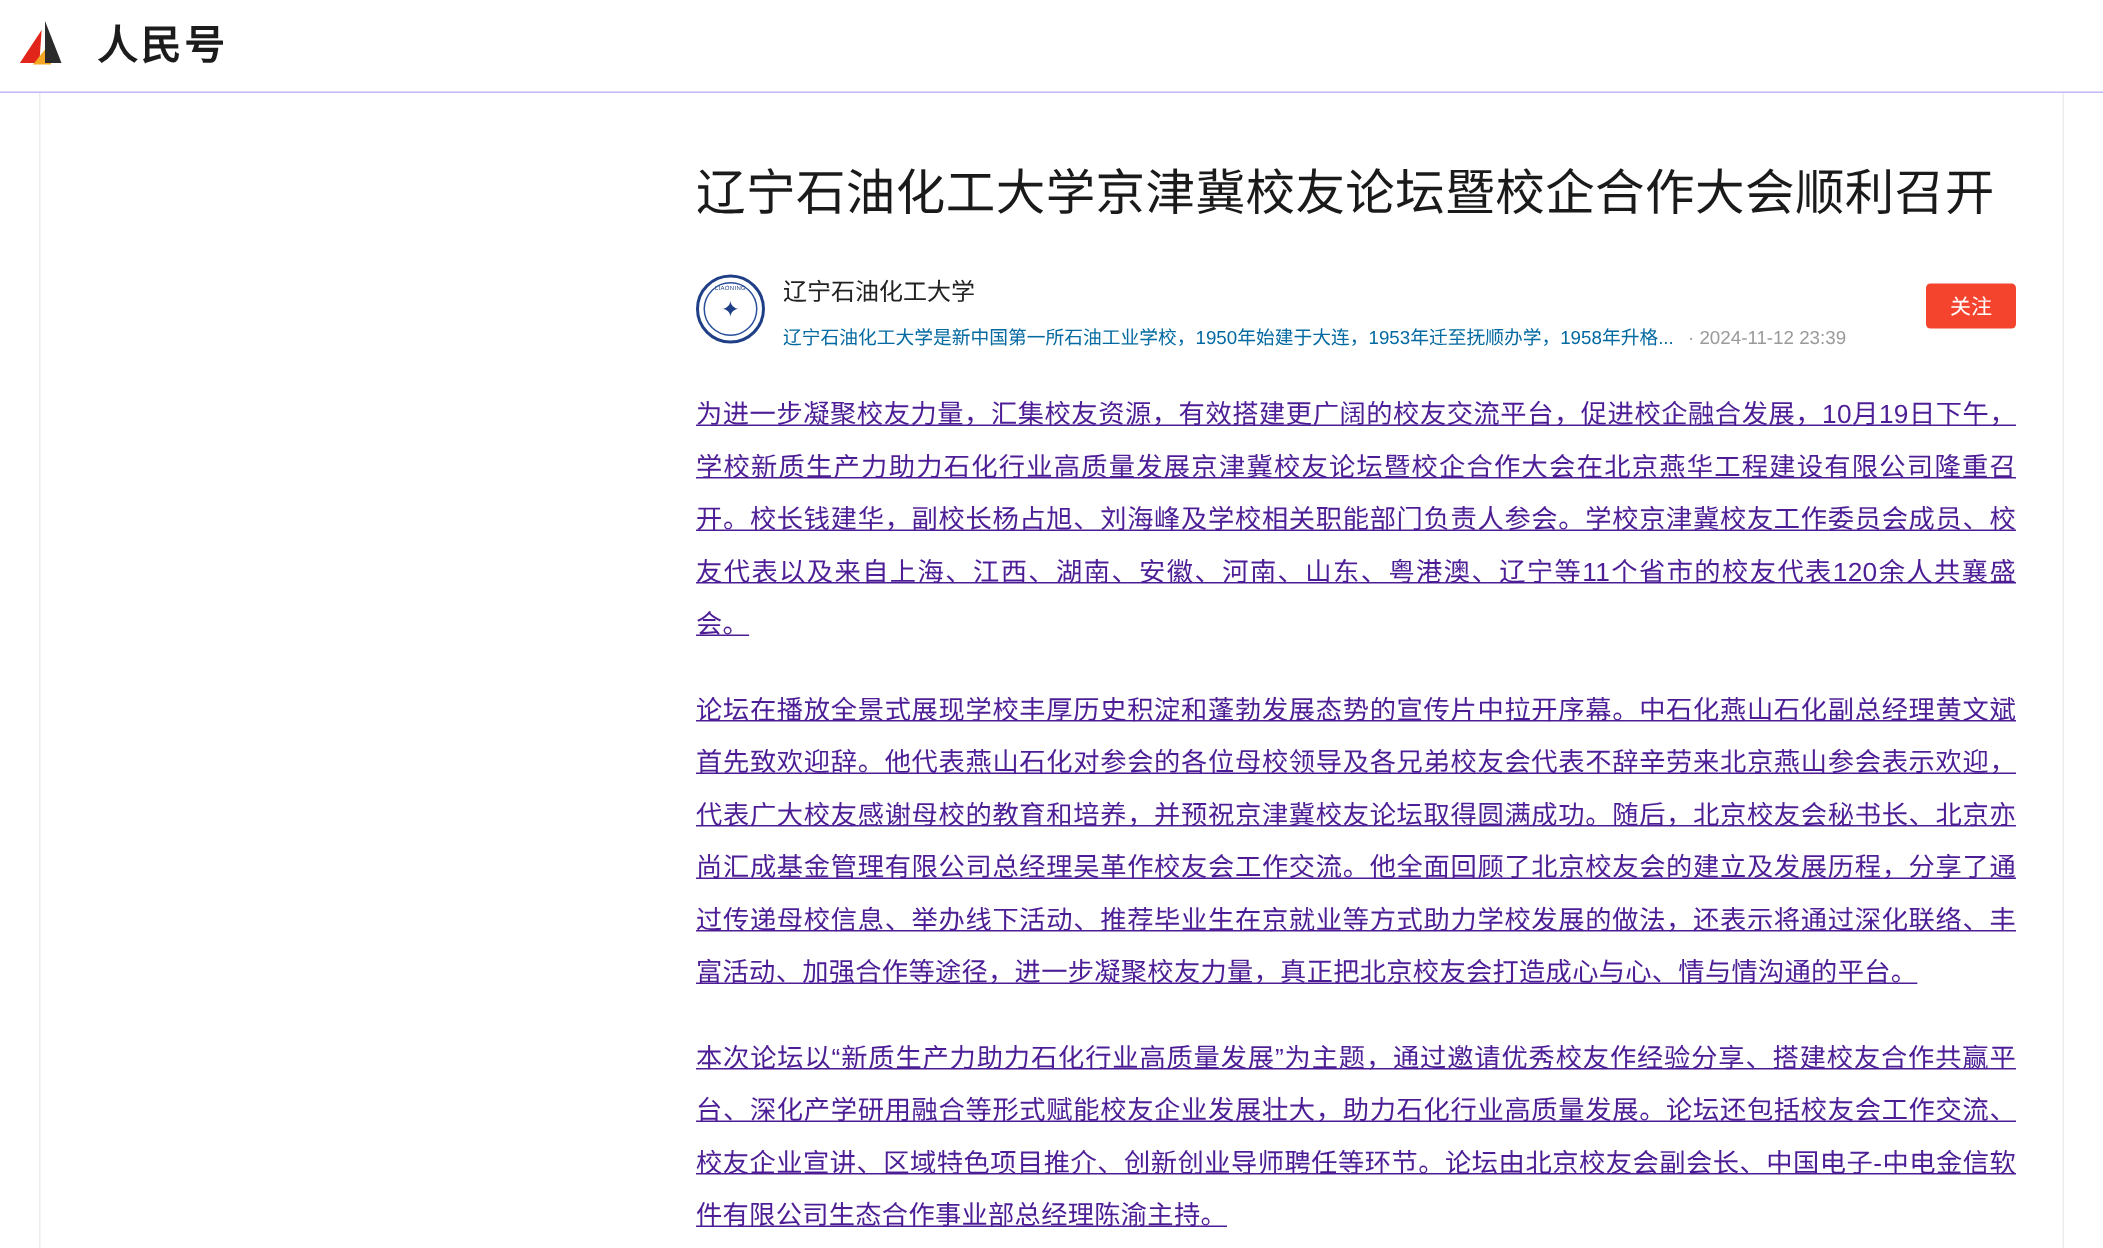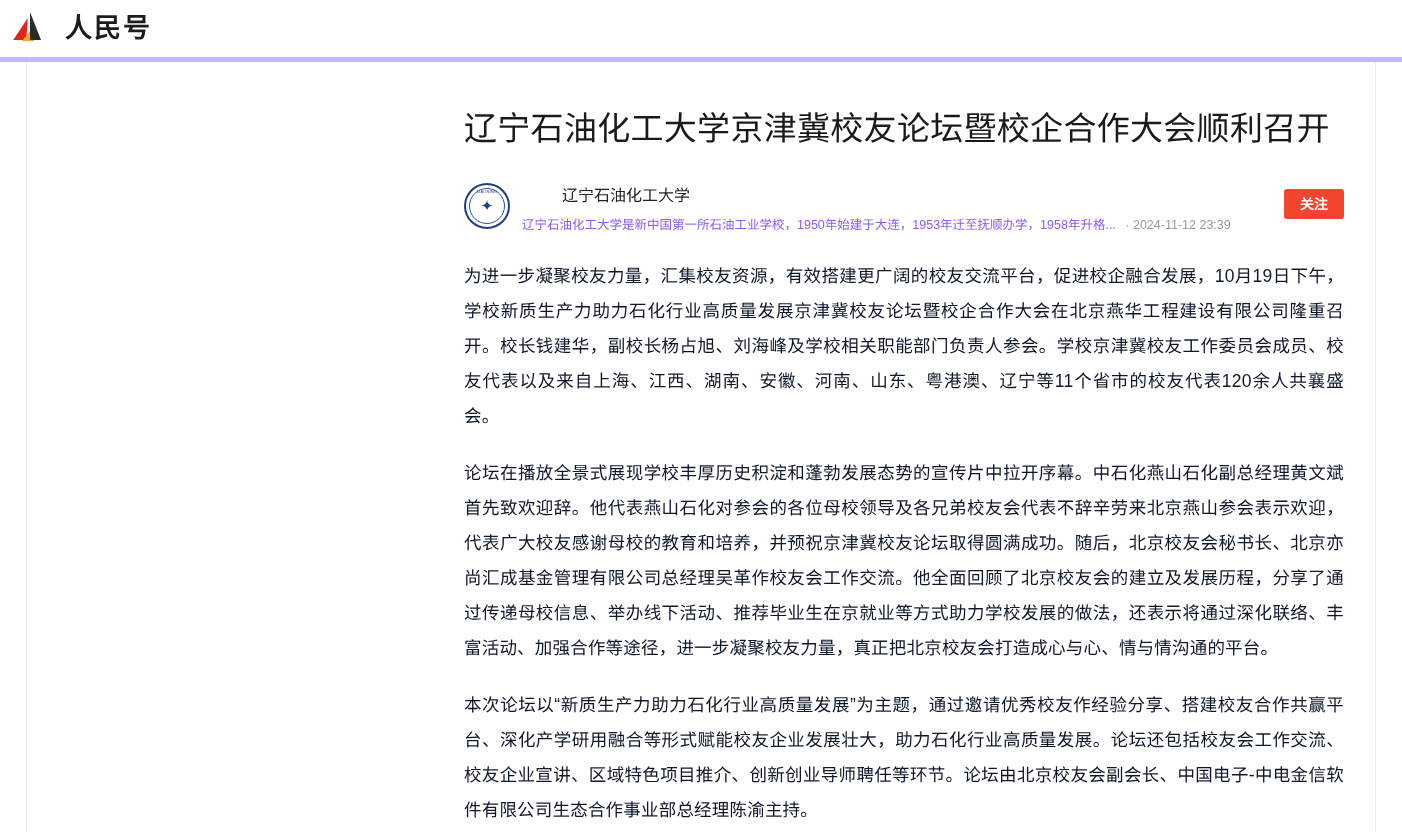--- a/index.html
+++ b/index.html
@@ -13,21 +13,21 @@
     height: 832px;
     overflow: hidden;
     font-family: "Liberation Sans", "DejaVu Sans", sans-serif;
     color: #1a1a1a;
   }
 
   
   .topbar {
     height: 62px;
     background: #ffffff;
-    border-bottom: 5px solid #c4b5fd;
+    border-bottom: 1px solid #c4b5fd;
     display: flex;
     padding-left: 14px;
     box-sizing: border-box;
   }
   .brand {
     display: flex;
     align-items: center;
     gap: 9px;
     cursor: pointer;
   }
@@ -144,60 +144,59 @@
   .byline-main {
     margin-left: 12px;
     padding-top: 2px;
     min-width: 0;
     flex: 1 1 auto;
   }
   .author {
     font-size: 16px;
     color: #222222;
     line-height: 1.4;
-    margin-left: 40px;
   }
   .meta-line {
     margin-top: 7px;
     font-size: 12.5px;
     color: #9a9a9a;
     white-space: nowrap;
     overflow: hidden;
     text-overflow: ellipsis;
     max-width: 770px;
   }
-  .meta-desc { color: #8b5cf6; }
+  .meta-desc { color: #0369a1; }
   .meta-time { color: #9a9a9a; margin-left: 6px; }
   .follow-btn {
     position: absolute;
     right: 0;
     top: 6px;
     background: #f5442e;
     color: #ffffff;
     font-size: 14px;
     border: none;
     border-radius: 3px;
     padding: 8px 16px;
     cursor: pointer;
     line-height: 1;
     font-family: "Liberation Sans", sans-serif;
-    font-weight: bold;
   }
 
   
   .body {
     margin-top: 26px;
   }
   .body p {
     margin: 0 0 22px 0;
     font-size: 17.5px;
     line-height: 2.0;
-    color: #0f172a;
+    color: #4c1d95;
     text-align: justify;
     letter-spacing: 0.2px;
+    text-decoration: underline;
   }
 </style>
 </head>
 <body>
 
 <div class="topbar">
   <div class="brand">
     <span class="brand-mark">
       <span class="tri-red"></span>
       <span class="tri-yellow"></span>

